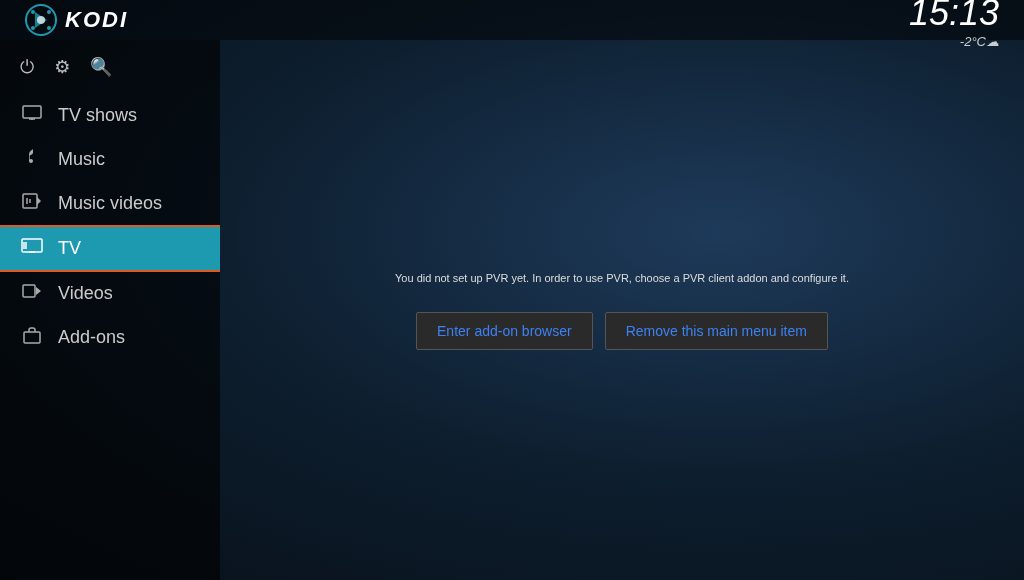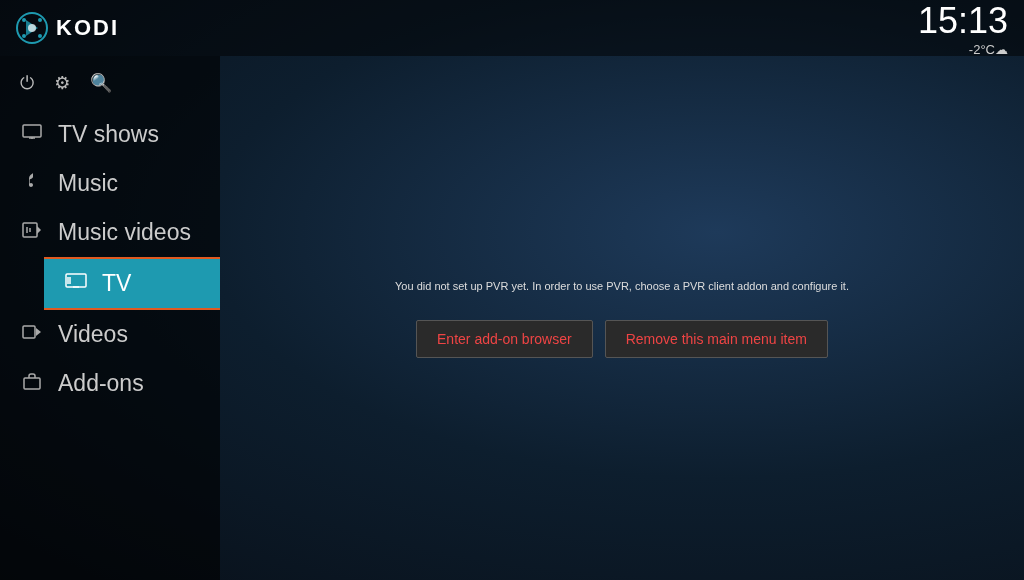--- a/index.html
+++ b/index.html
@@ -28,24 +28,25 @@
       z-index: 1;
       display: flex;
       flex-direction: column;
       height: 100%;
     }
 
     
     .top-bar {
       display: flex;
       align-items: center;
-      padding: 8px 16px;
+      padding: 8px 25px;
       background: rgba(0,0,0,0.5);
-      height: 56px;
+      height: 40px;
       justify-content: space-between;
+      font-style: italic;
     }
 
     .top-bar-left {
       display: flex;
       align-items: center;
       gap: 8px;
     }
 
     .kodi-logo {
       width: 32px;
@@ -116,32 +117,31 @@
       cursor: pointer;
       transition: background 0.15s;
     }
 
     .sidebar-item.active {
       background: #1e9ab0;
       color: #fff;
       border: 2px solid #e05a20;
       border-left: none;
       border-right: none;
-      margin-left: 44px;
     }
 
     .sidebar-item .item-icon {
       font-size: 18px;
       width: 24px;
       text-align: center;
       flex-shrink: 0;
     }
 
     .sidebar-item .item-label {
-      font-size: 23px;
+      font-size: 18px;
     }
 
     
     .content-area {
       flex: 1;
       display: flex;
       align-items: center;
       justify-content: center;
     }
 
@@ -159,21 +159,21 @@
     }
 
     .pvr-buttons {
       display: flex;
       gap: 12px;
       justify-content: center;
     }
 
     .pvr-btn {
       background: #2a2a2a;
-      color: #ef4444;
+      color: #3b82f6;
       border: 1px solid #555;
       padding: 10px 20px;
       font-size: 14px;
       cursor: pointer;
       border-radius: 2px;
       transition: background 0.15s;
     }
   </style>
 </head>
 <body>

